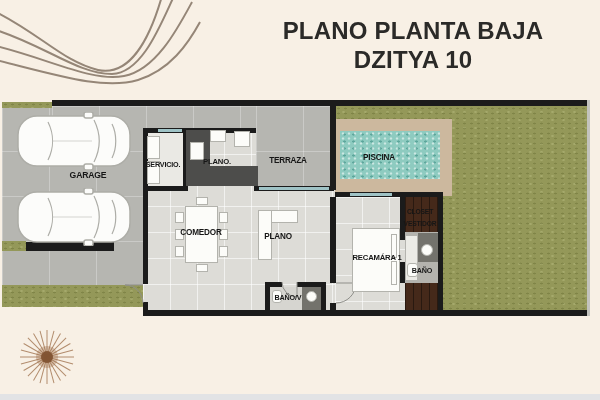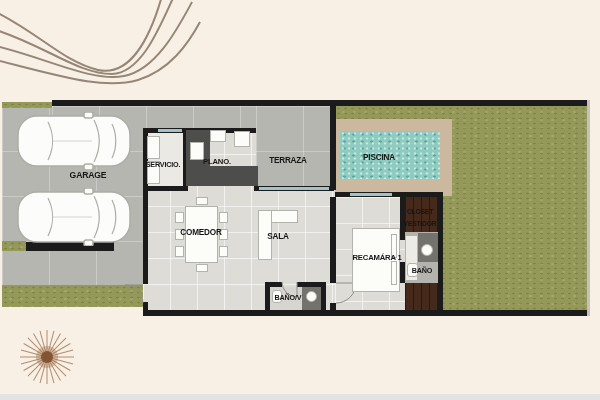--- a/index.html
+++ b/index.html
@@ -72,20 +72,24 @@
       <line x1="30" y1="3" x2="30" y2="57" transform="rotate(105 30 30)"></line>
       <line x1="30" y1="3" x2="30" y2="57" transform="rotate(120 30 30)"></line>
       <line x1="30" y1="3" x2="30" y2="57" transform="rotate(135 30 30)"></line>
       <line x1="30" y1="3" x2="30" y2="57" transform="rotate(150 30 30)"></line>
       <line x1="30" y1="3" x2="30" y2="57" transform="rotate(165 30 30)"></line>
     </g>
     <circle cx="30" cy="30" r="11" fill="currentColor" opacity=".35"></circle>
     <circle cx="30" cy="30" r="6" fill="#7d4f2e" opacity=".9"></circle>
   </svg>
 
+  <div class="title">
+    <div>PLANO PLANTA BAJA</div>
+    <div>DZITYA 10</div>
+  </div>
 
   <div class="abs concrete" style="left:2px;top:106px;width:141px;height:179px;"></div>
   <div class="abs grass" style="left:2px;top:102px;width:50px;height:6px;"></div>
   <div class="abs grass" style="left:2px;top:285px;width:141px;height:22px;"></div>
   <div class="abs concrete" style="left:52px;top:106px;width:284px;height:22px;"></div>
   <div class="abs grass" style="left:335px;top:106px;width:253px;height:206px;"></div>
   <div class="abs" style="left:335px;top:119px;width:117px;height:77px;background:var(--pool-deck,#ccb89e);"></div>
   <div class="abs tile" style="left:143px;top:128px;width:192px;height:185px;"></div>
   <div class="abs concrete" style="left:256px;top:106px;width:77px;height:84px;"></div>
   <div class="abs tile" style="left:335px;top:197px;width:108px;height:113px;"></div>
@@ -190,21 +194,21 @@
   <div class="abs fixture" style="left:407px;top:263px;width:11px;height:14px;border-radius:3px;"></div>
   <div class="abs fixture round" style="left:306px;top:291px;width:11px;height:11px;"></div>
   <div class="abs fixture" style="left:272px;top:290px;width:10px;height:13px;border-radius:3px;"></div>
 
   <div class="rlabel" style="left:88px;top:175px;font-size:9px;">GARAGE</div>
   <div class="rlabel" style="left:163px;top:164px;font-size:7.5px;">SERVICIO.</div>
   <div class="rlabel" style="left:217px;top:161px;font-size:8px;">PLANO.</div>
   <div class="rlabel" style="left:288px;top:160px;font-size:8.5px;">TERRAZA</div>
   <div class="rlabel" style="left:379px;top:157px;font-size:8.5px;">PISCINA</div>
   <div class="rlabel" style="left:201px;top:232px;font-size:8.5px;">COMEDOR</div>
-  <div class="rlabel" style="left:278px;top:236px;font-size:8.5px;">SALA</div>
+  <div class="rlabel" style="left:278px;top:236px;font-size:8.5px;">PLANO</div>
   <div class="rlabel" style="left:288px;top:297px;font-size:7.5px;">BAÑO/V</div>
   <div class="rlabel" style="left:377px;top:257px;font-size:8px;">RECAMÁRA 1</div>
   <div class="rlabel" style="left:420px;top:211px;font-size:7px;">CLOSET</div>
   <div class="rlabel" style="left:420px;top:223px;font-size:7px;">VESTIDOR</div>
   <div class="rlabel" style="left:422px;top:270px;font-size:7.5px;">BAÑO</div>
 
   <div class="abs bottom-strip" style="left:0;top:394px;width:600px;height:6px;"></div>
 </div>
 
 </body></html>

